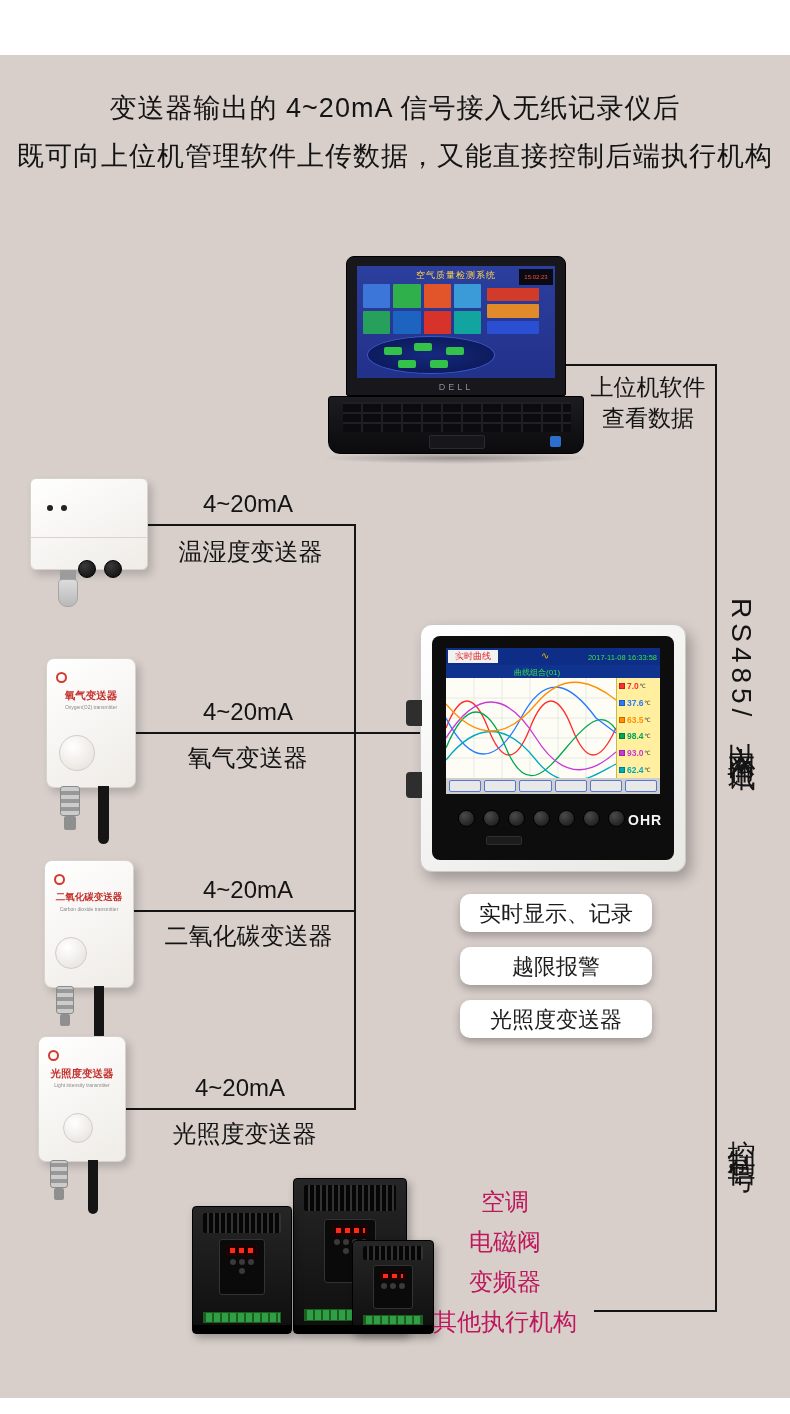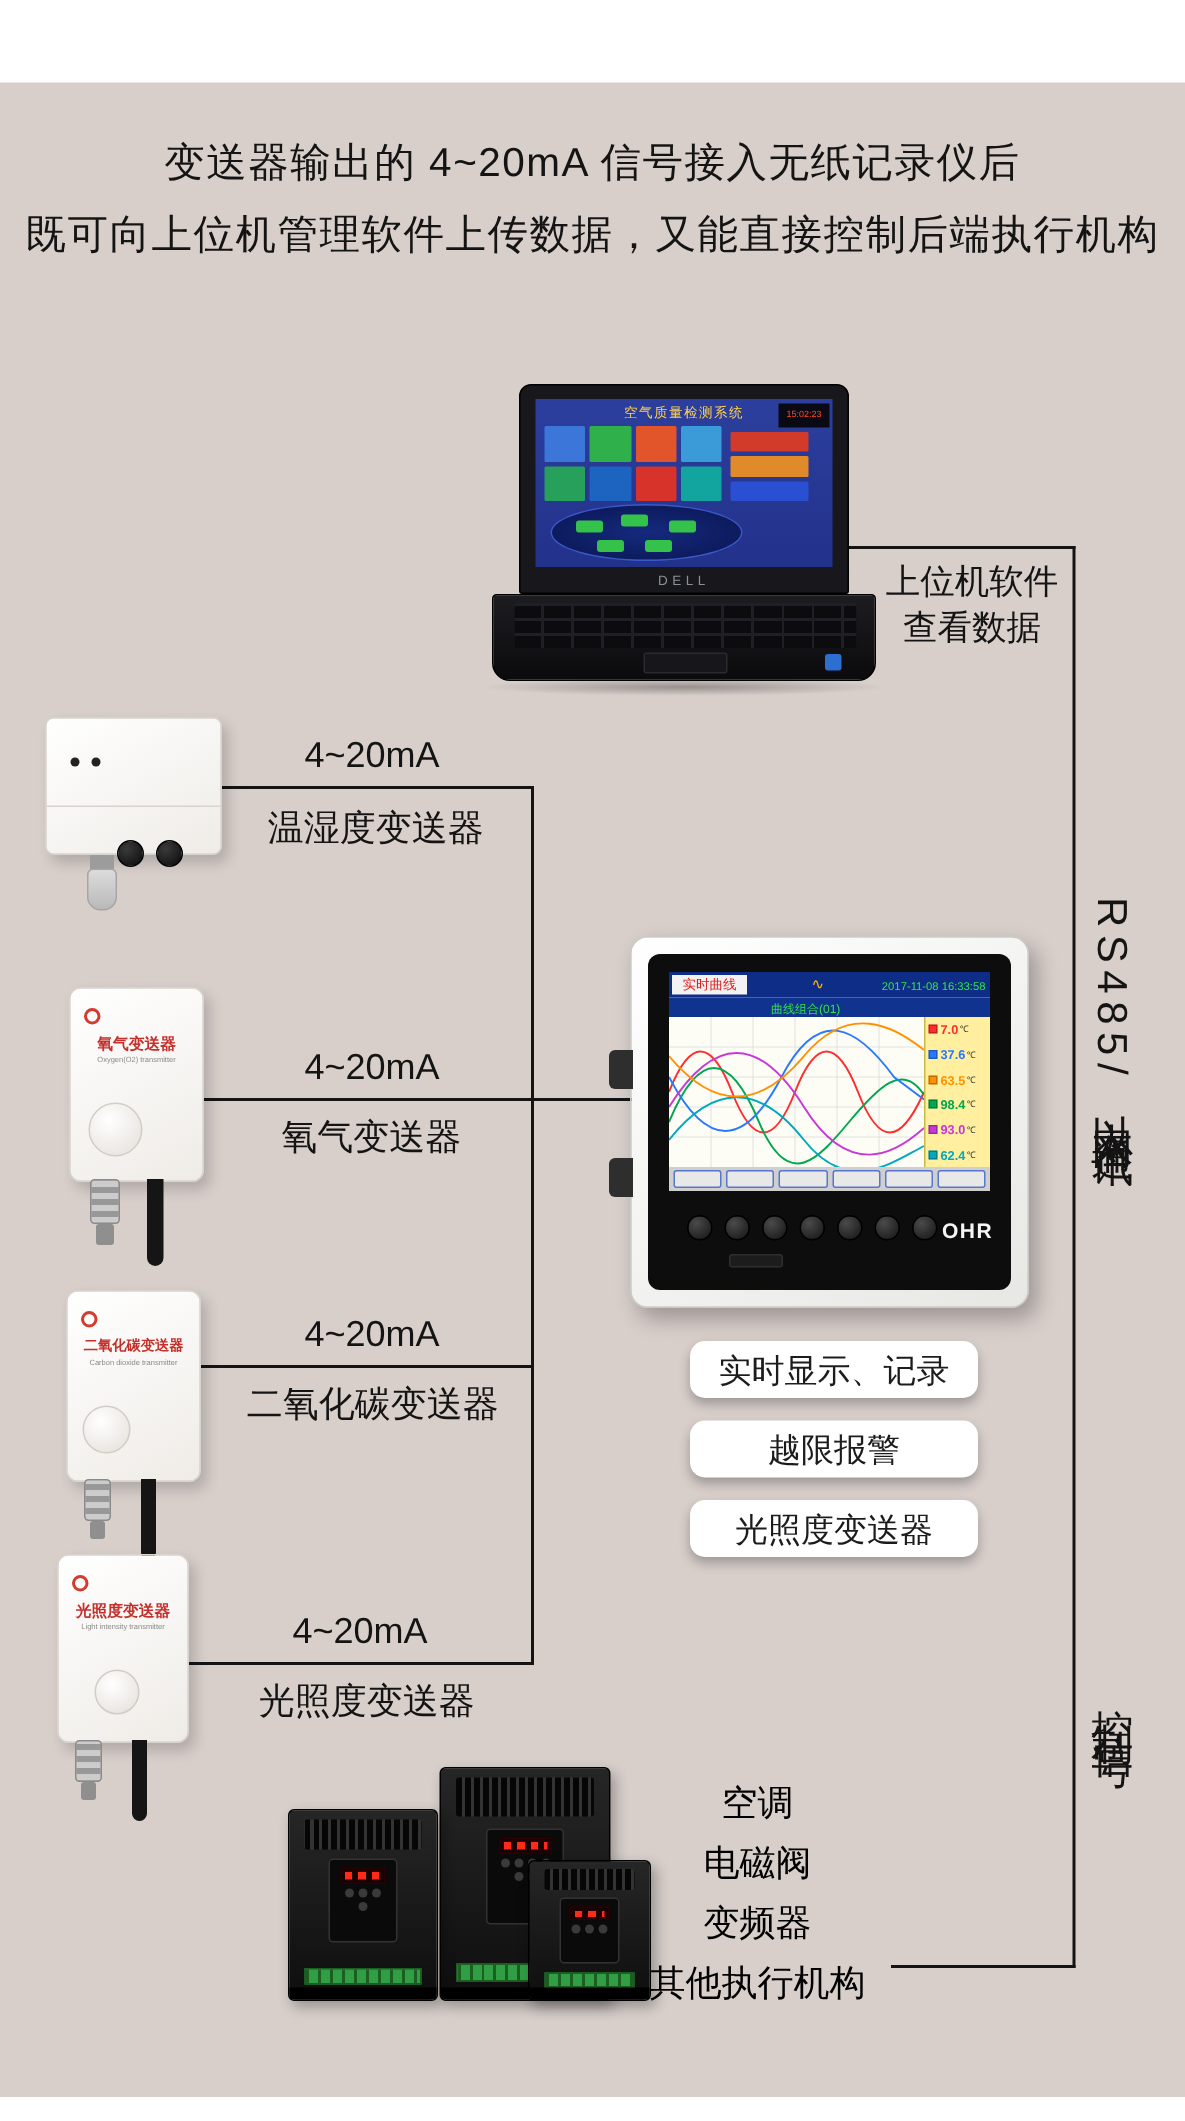--- a/index.html
+++ b/index.html
@@ -99,21 +99,21 @@
   .inv-fins { position:absolute; left:10px; right:10px; background:repeating-linear-gradient(90deg,#060606 0 4px,#333 4px 6px); border-radius:2px; }
   .inv-panel { position:absolute; left:50%; transform:translateX(-50%); background:#0a0a0a; border:1px solid #333; border-radius:3px; }
   .inv-lcd { margin:5px auto 3px; width:70%; height:11px; background:#1a0000; border:1px solid #2a0000; }
   .inv-lcd div { margin:2px; height:5px; background:repeating-linear-gradient(90deg,#ff2a1a 0 5px,#1a0000 5px 9px); }
   .inv-keys { width:70%; margin:2px auto; display:flex; flex-wrap:wrap; gap:3px; justify-content:center; }
   .inv-keys span { width:6px; height:6px; border-radius:50%; background:#3a3a3a; }
   .inv-term { position:absolute; left:10px; right:10px; height:12px; background:#2f9e44; border:1px solid #1b5e20;
     background-image:repeating-linear-gradient(90deg,#1b5e20 0 2px, transparent 2px 8px); }
   .inv-base { position:absolute; left:0; right:0; bottom:0; height:8px; background:#000; border-radius:0 0 4px 4px; }
 
-  .act { position:absolute; left:415px; width:180px; text-align:center; font-size:24px; color:#000000; }
+  .act { position:absolute; left:415px; width:180px; text-align:center; font-size:24px; color:#be185d; }
 </style>
 </head>
 <body>
 
 <div class="canvas">
   <div class="band band-top"></div>
   <div class="band band-bottom"></div>
 
   <div class="header-line h1">变送器输出的 4~20mA 信号接入无纸记录仪后</div>
   <div class="header-line h2">既可向上位机管理软件上传数据，又能直接控制后端执行机构</div>

